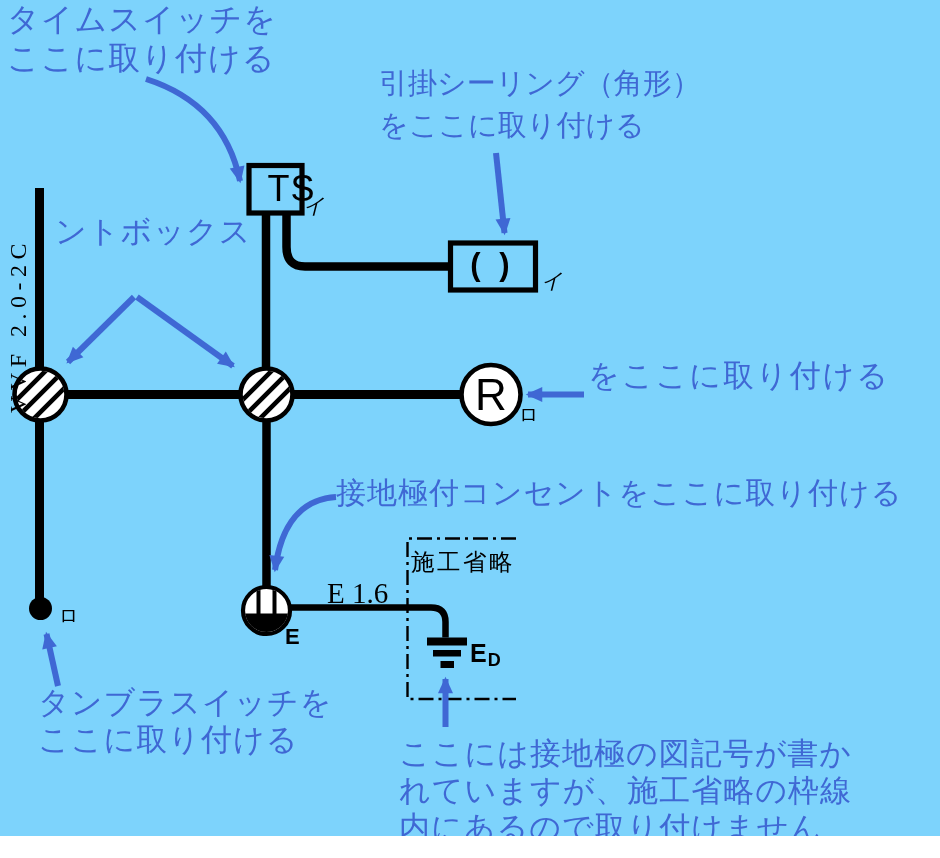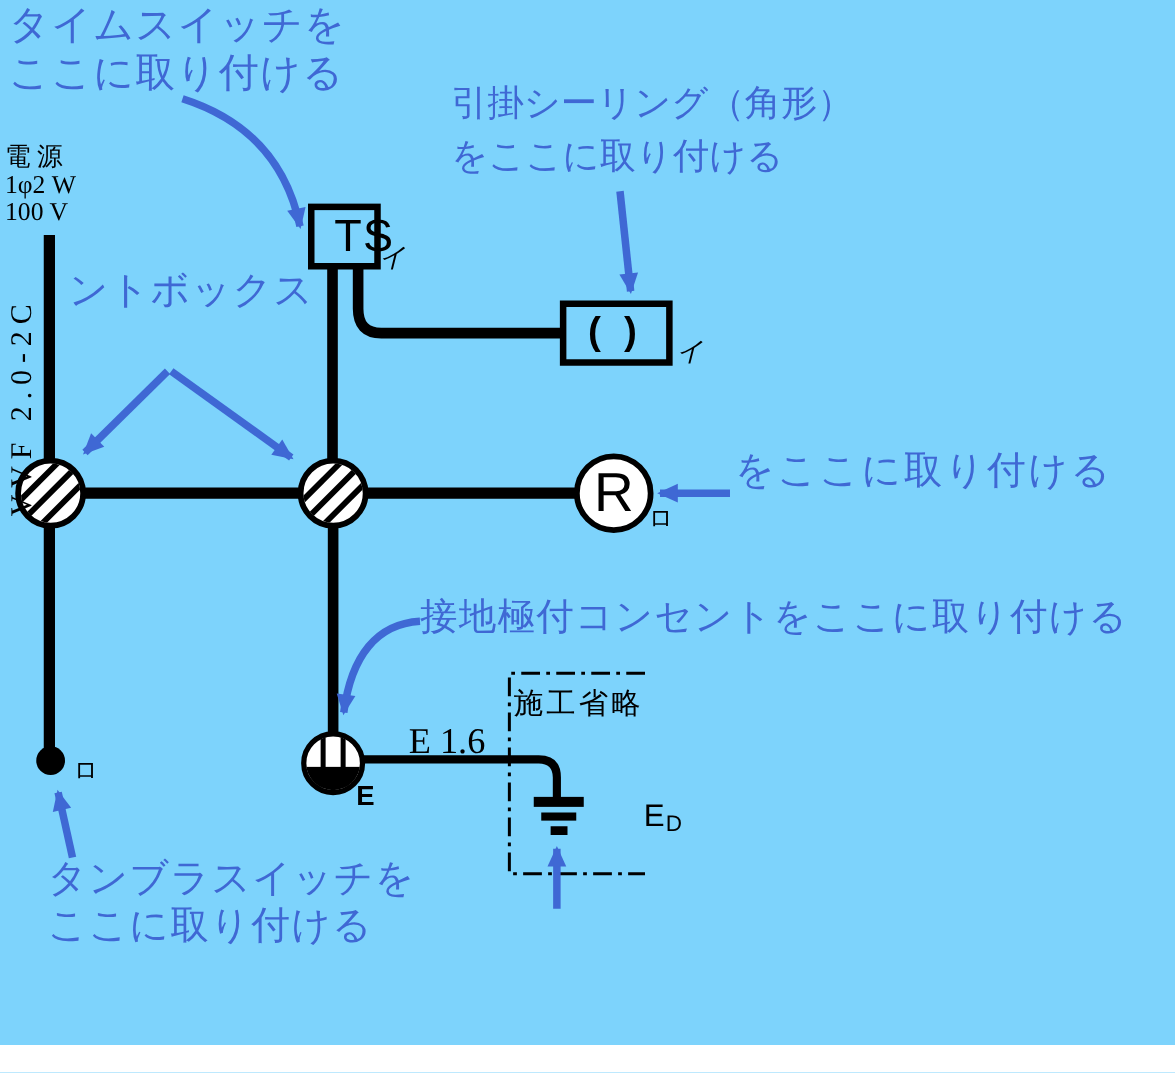--- a/index.html
+++ b/index.html
@@ -6,21 +6,21 @@
   html,body { margin:0; padding:0; background:#ffffff; }
   #stage {
     position:relative; width:940px; height:836px; background:#7dd3fc;
     font-family:"Liberation Sans","DejaVu Sans",sans-serif; overflow:hidden;
   }
   #wires { position:absolute; left:0; top:0; width:940px; height:858px; }
 
   .note { position:absolute; color:var(--blue); font-weight:400; white-space:nowrap; }
   .note div { white-space:nowrap; }
   #note-ts      { left:7px;   top:0px;   font-size:32px; line-height:39px; letter-spacing:1px; }
-  #note-ceil    { left:361px; top:62px;  font-size:29px; line-height:42px; }
+  #note-ceil    { left:379px; top:62px;  font-size:29px; line-height:42px; }
   #note-jb      { left:55px;  top:212px; font-size:31px; line-height:40px; letter-spacing:1px; }
   #note-lamp    { left:588px; top:357px; font-size:31px; line-height:38px; letter-spacing:2px; }
   #note-outlet  { left:336px; top:473px; font-size:30px; letter-spacing:1px; }
   #note-tumbler { left:10px;  top:684px; font-size:31px; line-height:37px; letter-spacing:1px;margin-left:28px; }
   #note-ground  { left:399px; top:735px; font-size:31px; line-height:37px; letter-spacing:1px; }
 
   .blk { position:absolute; color:var(--ink); white-space:nowrap; }
   #power { left:4px; top:115px; font-family:"Liberation Serif","DejaVu Serif",serif;
            font-size:20.5px; line-height:22px; }
   #vvf   { left:5px; top:413px; font-family:"Liberation Serif","DejaVu Serif",serif;
@@ -34,21 +34,21 @@
   #r-label    { left:461px; top:365px; width:60px;  height:59px; display:flex;
                 align-items:center; justify-content:center; font-size:44px; }
   .kat  { font-size:21px; font-style:italic; }
   #iro-ts   { left:303px; top:192px; }
   #iro-ceil { left:541px; top:267px; }
   .ro   { font-size:19px; }
   #ro-lamp   { left:519px; top:402px; }
   #ro-switch { left:59px;  top:603px; }
   #e-outlet { left:285px; top:624px; font-size:22px; font-weight:bold; }
   #e16  { left:327px; top:577px; font-family:"Liberation Serif","DejaVu Serif",serif; font-size:29px; }
-  #ed   { left:470px; top:639px; font-weight:normal;margin-left:45px; }
+  #ed   { left:470px; top:639px; font-weight:bold; }
   #ed .main { font-size:25px; }
   #ed .sub  { font-size:18px; position:relative; top:4px; left:1px; }
   #omit { left:411px; top:546px; font-family:"Liberation Serif","DejaVu Serif",serif;
           font-size:23.5px; letter-spacing:2.5px; }
 
   .wire   { stroke:var(--ink); fill:none; }
   .arrow  { stroke:var(--blue); fill:none; stroke-width:6; }
   #ahead path { fill:var(--blue); }
 </style>
 </head>
@@ -147,26 +147,26 @@
   <div class="note" id="note-lamp">
     <div>をここに取り付ける</div>
   </div>
   <div class="note" id="note-outlet">
     <div>接地極付コンセントをここに取り付ける</div>
   </div>
   <div class="note" id="note-tumbler">
     <div>タンブラスイッチを</div>
     <div>ここに取り付ける</div>
   </div>
+  <div class="note" id="note-ground">
+    <div>ここには接地極の図記号が書か</div>
+    <div>れていますが、施工省略の枠線</div>
+    <div>内にあるので取り付けません</div>
+  </div>
 
-  <div class="blk" id="power">
-    <div>電 源</div>
-    <div>1φ2 W</div>
-    <div>100 V</div>
-  </div>
   <div class="blk" id="vvf">VVF 2.0-2C</div>
 
   <div class="blk" id="ts-label">TS</div>
   <div class="blk kat" id="iro-ts">イ</div>
 
   <div class="blk" id="ceil-glyph">( )</div>
   <div class="blk kat" id="iro-ceil">イ</div>
 
   <div class="blk" id="r-label">R</div>
   <div class="blk ro" id="ro-lamp">ロ</div>

